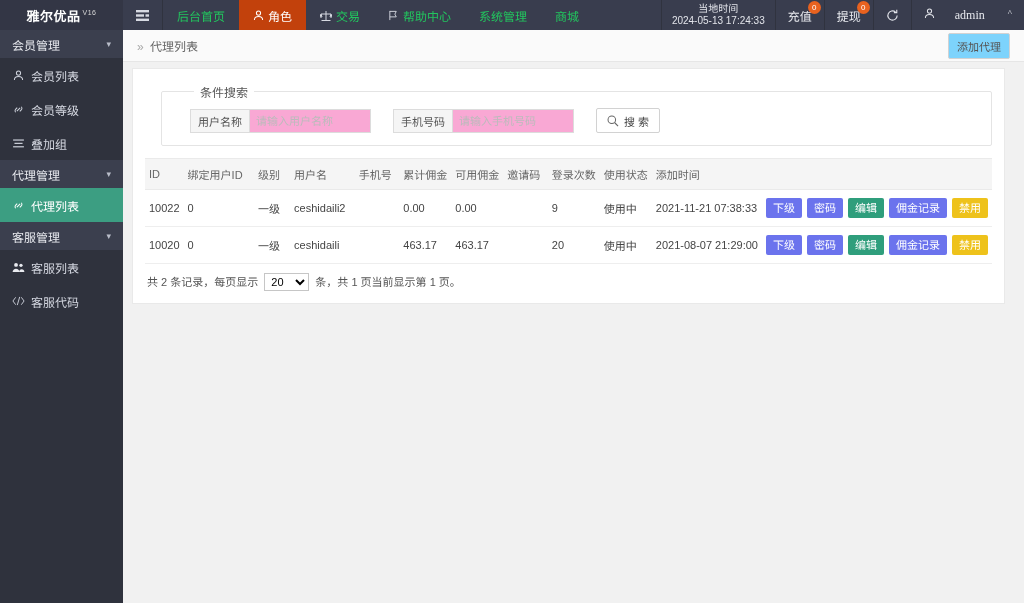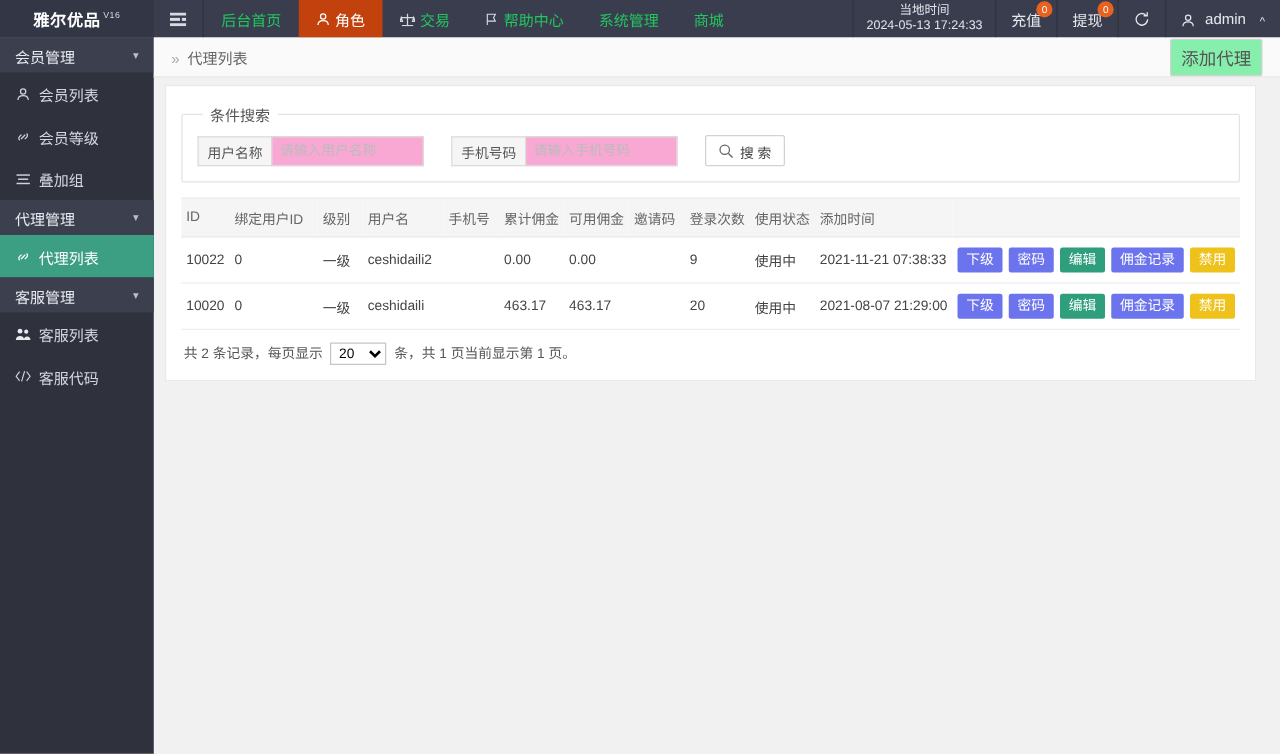--- a/index.html
+++ b/index.html
@@ -48,21 +48,21 @@
     padding: 0 12px; color: #e7e9ee; font-size: 12px; cursor: pointer;
     border-left: 1px solid #30333f;
   }
   .badge {
     position: absolute; top: 1px; right: 3px;
     min-width: 13px; height: 13px; border-radius: 50%;
     background: #e8621f; color: #fff; font-size: 8px;
     display: flex; align-items: center; justify-content: center;
     padding: 0 2px;
   }
-  .hr-item .usr { display: flex; align-items: flex-end; gap: 8px; }
+  .hr-item .usr { display: flex; align-items: flex-start; gap: 20px; font-family: Liberation Serif, serif; }
   .caret-up { font-size: 9px; margin-left: 3px; }
   
   .sidebar {
     position: absolute; top: 30px; left: 0; width: 123px; height: 573px;
     background: #2f323d;
   }
   .side-group {
     height: 28px; background: #3b3f4e; color: #e8eaef;
     display: flex; align-items: center; padding: 0 12px; cursor: pointer;
     font-size: 12px;
@@ -76,36 +76,36 @@
   .side-item .si { width: 13px; display: inline-flex; justify-content: center; }
   
   .crumb-bar {
     position: absolute; top: 30px; left: 123px; width: 901px; height: 32px;
     background: #fafafa; border-bottom: 1px solid #e6e6e6;
     display: flex; align-items: center; padding: 0 14px;
   }
   .crumb { color: #666; font-size: 12px; }
   .crumb .sep { color: #aaa; margin-right: 3px; }
   .add-btn {
-    margin-left: auto; background: #86efac; border: 1px solid #d2d2d2;
-    color: #555; font-size: 14px; padding: 4px 8px; border-radius: 2px;
+    margin-left: auto; background: #7dd3fc; border: 1px solid #d2d2d2;
+    color: #555; font-size: 11px; padding: 4px 8px; border-radius: 2px;
     cursor: pointer; font-family: Liberation Sans, sans-serif;
   }
   
   .content {
     position: absolute; top: 62px; left: 123px; width: 901px; height: 541px;
     padding: 6px 0 0 9px;
   }
   .card {
     width: 873px; background: #fff; border: 1px solid #e9e9e9;
     padding: 14px 12px 10px 12px;
   }
   fieldset.search-box {
-    border: 1px solid #e4e4e4; border-radius: 2px; margin: 0 0 12px 0;
-    padding: 8px 10px 12px 12px;
+    border: 1px solid #e4e4e4; border-radius: 2px; margin: 0 0 12px 16px;
+    padding: 8px 10px 12px 28px;
   }
   fieldset.search-box legend {
     font-size: 12px; color: #555; padding: 0 6px; margin-left: 4px;
   }
   .search-row { display: flex; align-items: center; gap: 22px; }
   .field { display: flex; align-items: stretch; }
   .field .lbl {
     background: #f5f5f5; border: 1px solid #dcdcdc; border-right: none;
     padding: 0 7px; font-size: 11px; color: #555;
     display: flex; align-items: center; height: 24px;

